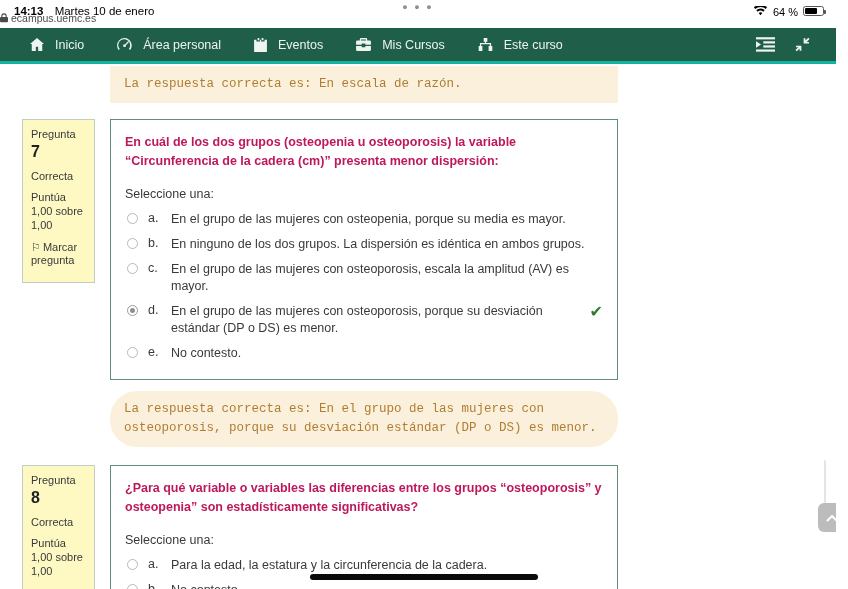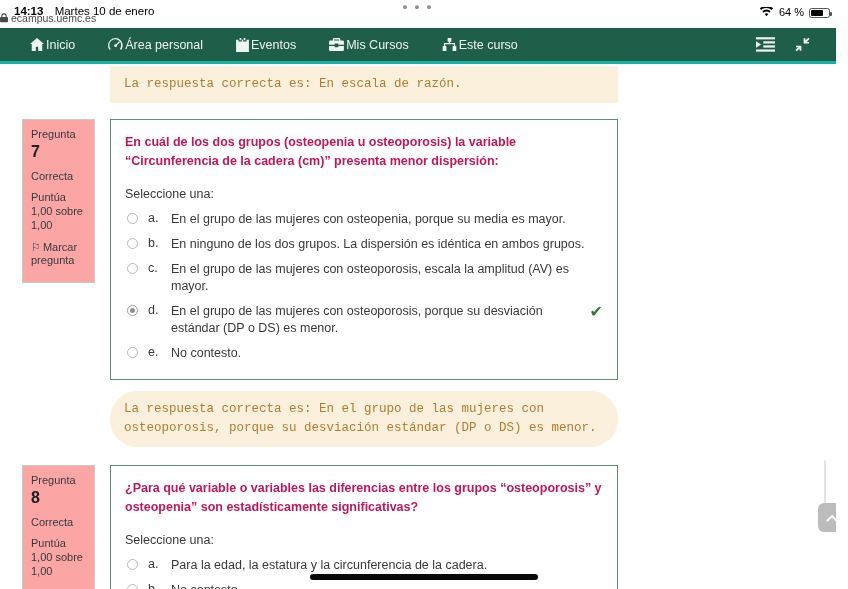--- a/index.html
+++ b/index.html
@@ -7,41 +7,41 @@
   body { font-family:"Liberation Sans","DejaVu Sans",sans-serif; color:#373a3c; }
   .screen { position:relative; width:836px; height:589px; overflow:hidden; background:#fff; }
 
   
   .status-bar { position:relative; height:28px; background:#fff; }
   .sb-left { position:absolute; left:14px; top:5px; font-size:11.5px; color:#000; }
   .sb-time { font-weight:700; margin-right:8px; }
   .sb-center { position:absolute; left:0; right:0; top:0; text-align:center; }
   .sb-dots { margin-top:4px; color:#8e8e93; font-size:9px; letter-spacing:2px; line-height:6px; }
   .sb-url-row { margin-top:2px; font-size:10.5px; color:#4a4a4a; display:flex; align-items:center; gap:3px; }
-  .sb-right { position:absolute; right:6px; top:6px; display:flex; align-items:flex-end; gap:5px; font-size:11px; color:#000; }
+  .sb-right { position:absolute; right:12px; top:6px; display:flex; align-items:flex-start; gap:5px; font-size:11px; color:#000; }
   .battery { position:relative; width:21px; height:10px; border:1px solid #555; border-radius:2.5px; }
   .battery::after { content:""; position:absolute; right:-3px; top:2.5px; width:2px; height:4px; background:#555; border-radius:0 1px 1px 0; }
   .battery-fill { position:absolute; left:1px; top:1px; bottom:1px; background:#000; border-radius:1px; }
 
   
   .navbar { height:33px; background:#1f5e48; display:flex; align-items:center; padding:0 26px 0 30px; }
-  .nav-item { display:flex; gap:2px; color:#eef4f0; font-size:12.5px; margin-right:33px; cursor:pointer; white-space:nowrap; }
+  .nav-item { display:flex; gap:11px; color:#eef4f0; font-size:12.5px; margin-right:33px; cursor:pointer; white-space:nowrap; }
   .nav-item svg { display:block; }
   .nav-actions { margin-left:auto; display:flex; align-items:center; gap:20px; }
   .nav-actions svg { display:block; cursor:pointer; }
   .strip { height:3px; background:#14b2a0; }
 
   
   .feedback { margin-left:110px; width:508px; background:#fbf0dc; color:#b07d33; font-size:12.5px; line-height:1.5; padding:9px 14px;font-family:Liberation Mono, monospace; }
   .fb-top { margin-top:2px; }
   .fb-q7 { margin-top:11px;border-radius:27px; }
 
   .q-row { display:flex; align-items:flex-start; margin:16px 0 0 22px; }
   .q-row.q8 { margin-top:18px; }
-  .q-info { width:73px; border:1px solid #bfcfc4; background:#fca5a5; padding:8px 8px 6px; font-size:11px; line-height:1.25; color:#373a3c; }
+  .q-info { width:73px; border:1px solid #bfcfc4; background:#fef9c3; padding:8px 8px 6px; font-size:11px; line-height:1.25; color:#373a3c; }
   .q-info .block { margin-bottom:8px; }
   .q-num { font-size:16px; font-weight:700; color:#1f1f1f; }
   .flag-glyph { font-size:11px; margin-right:2px; }
 
   .q-box { width:508px; margin-left:15px; border:1px solid #5e8f74; background:#fff; padding:13px 14px 10px; }
   .qtext { font-weight:700; font-size:12.5px; line-height:1.5; color:#be185d; }
   .prompt { margin:17px 0 10px; font-size:12.5px; }
 
   .option { display:flex; align-items:flex-start; margin-bottom:8px; font-size:12.5px; }
   .radio { flex:none; width:11px; height:11px; border:1px solid #b9b9b9; border-radius:50%; background:#fff; margin:2px 10px 0 2px; position:relative; cursor:pointer; }

